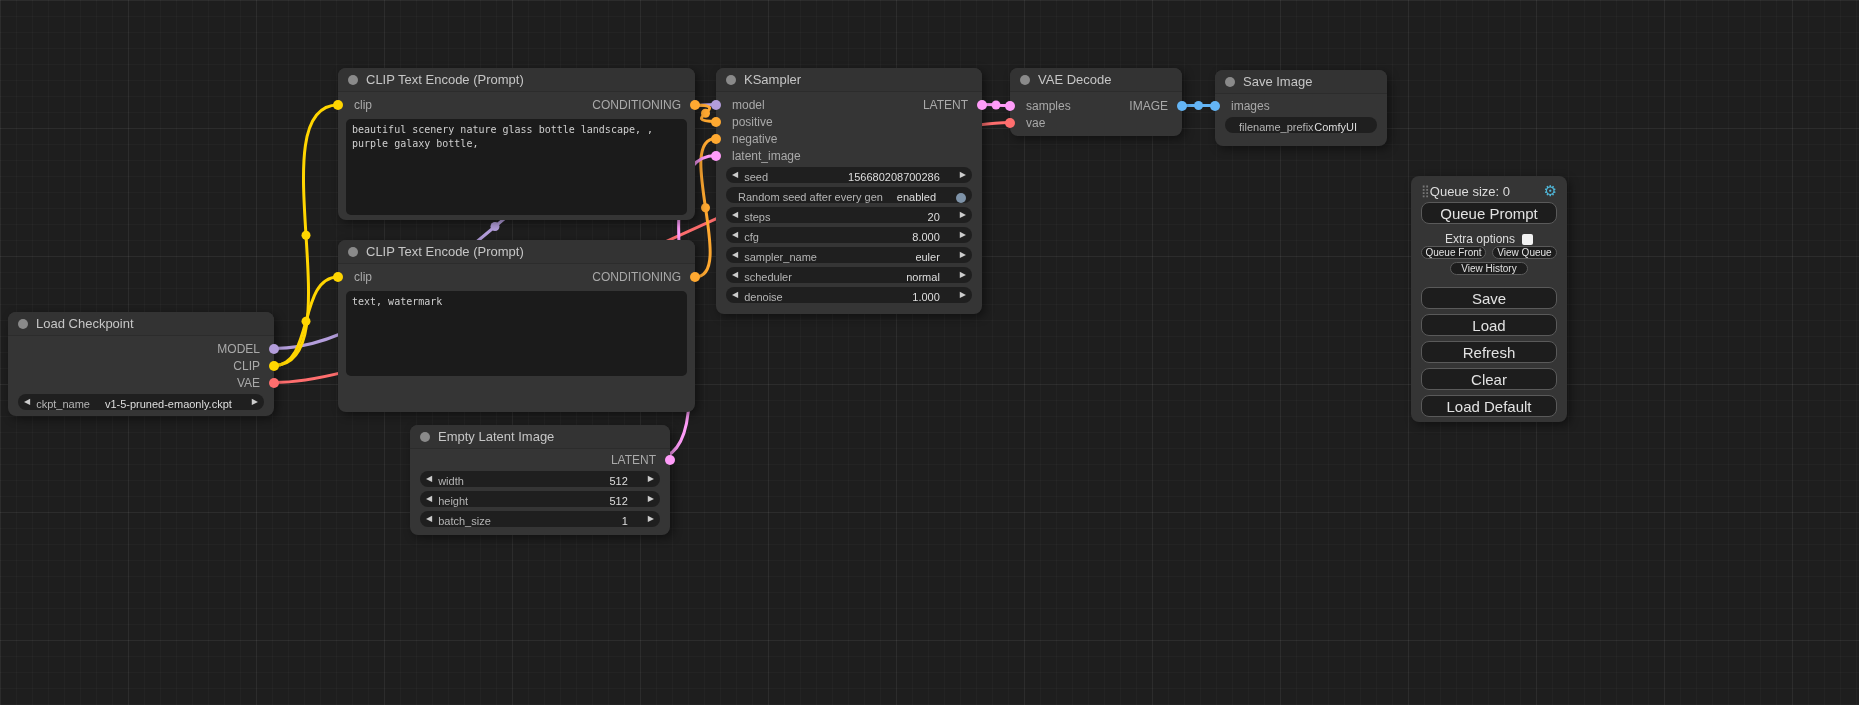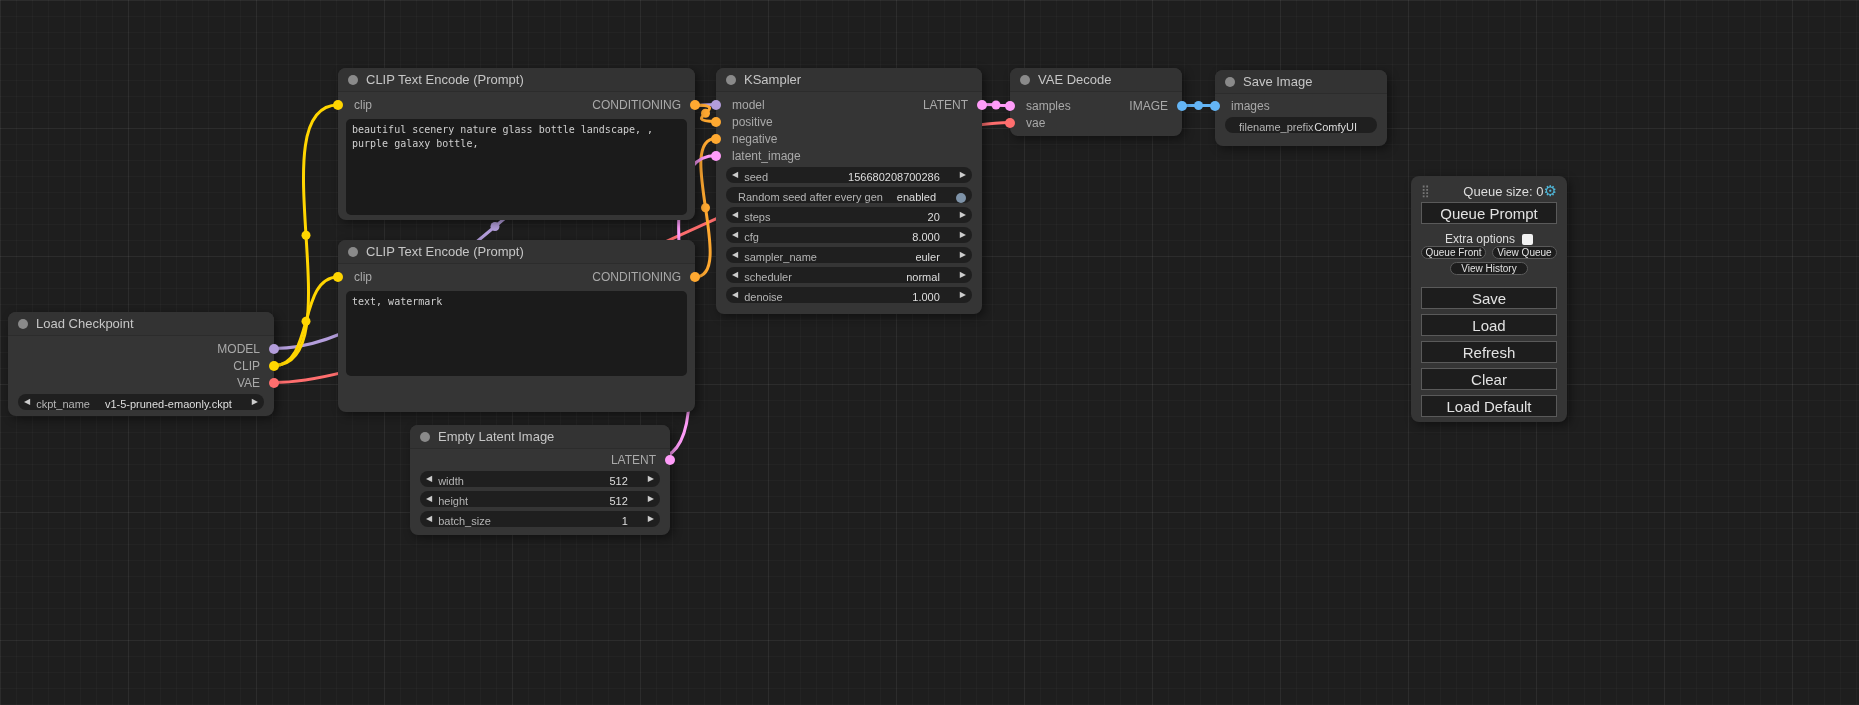--- a/index.html
+++ b/index.html
@@ -44,24 +44,24 @@
   .toggle-dot{width:10px;height:10px;border-radius:50%;background:#7e93a8;flex:none}
   .prompt-text{margin:4px 8px 0;background:#1b1b1b;border-radius:5px;padding:4px 6px;
     font-family:"DejaVu Sans Mono",monospace;font-size:10px;line-height:1.35;
     color:#cfcfcf;white-space:pre-wrap;word-break:break-word;overflow:hidden}
   
   #queue-panel{position:absolute;left:1411px;top:176px;width:156px;height:246px;
     background:#353535;border-radius:8px;z-index:3;padding:6px 10px;
     box-shadow:3px 3px 10px rgba(0,0,0,.45)}
   .qp-header{display:flex;align-items:center;height:18px;color:#dddddd;font-size:13px}
   .qp-drag{color:#777;font-size:12px;flex:none;cursor:grab}
-  .qp-title{flex:1;text-align:right}
+  .qp-title{flex:1;text-align:left}
   .qp-gear{font-size:15px;flex:none;cursor:pointer}
   .btn{display:block;width:100%;background:#1d1d1d;border:1px solid #5a5a5a;
-    border-radius:0;color:#e2e2e2;text-align:center;font-family:inherit;cursor:pointer}
+    border-radius:8px;color:#e2e2e2;text-align:center;font-family:inherit;cursor:pointer}
   .btn.big{height:22px;font-size:15px;line-height:19px}
   .btn.small{height:13px;font-size:10px;line-height:10px;border-radius:7px;padding:0 3px}
   .qp-queue{margin-top:2px}
   .qp-extra{margin-top:8px;display:flex;justify-content:center;align-items:center;
     gap:7px;color:#dddddd;font-size:12px;height:14px}
   .qp-check{width:11px;height:11px;background:#f2f2f2;border-radius:2px;cursor:pointer}
   .qp-row{display:flex;gap:6px}
   .qp-row .btn{flex:1}
   .qp-history{width:78px;margin:3px auto 8px}
   .mt12{margin-top:12px}

